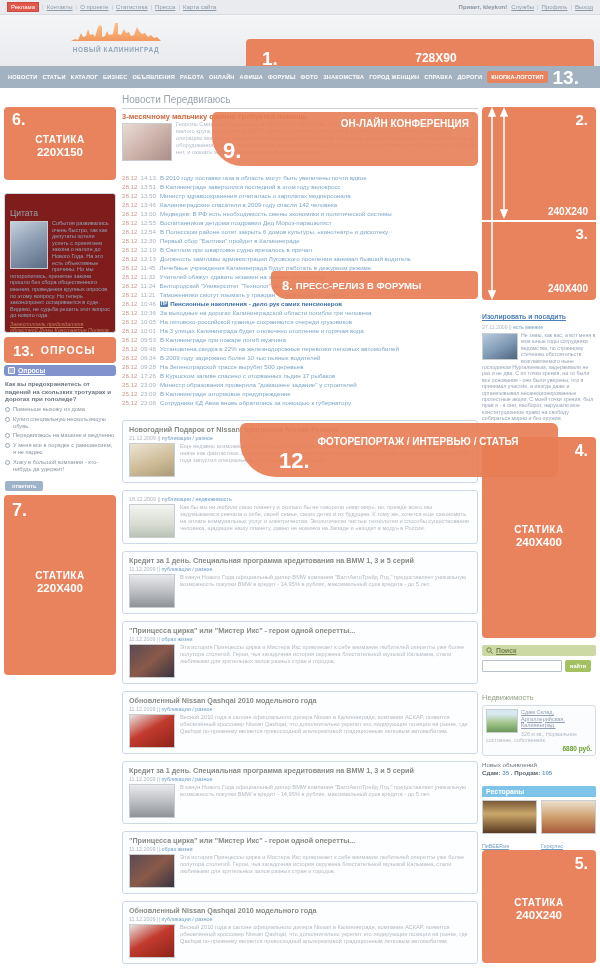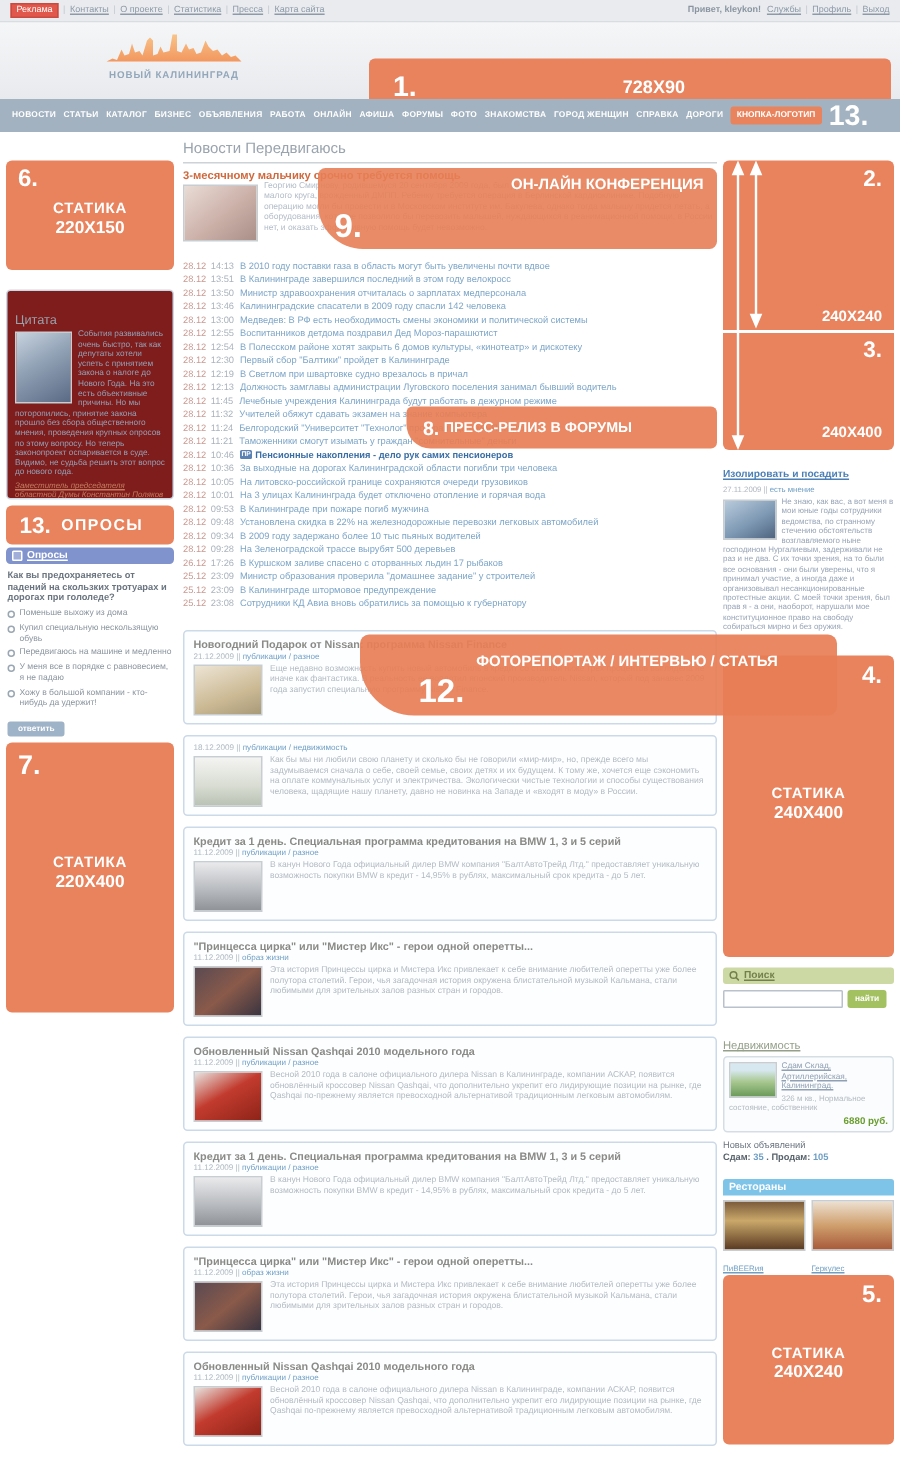--- a/index.html
+++ b/index.html
@@ -118,21 +118,21 @@
   .op-meta a{color:#6f9ec4;}
   .op-photo{float:left;width:36px;height:27px;margin:1px 3px 1px 0;border:1px solid #c8cdd2;background:linear-gradient(150deg,#b9cbdc,#7e99b4 55%,#4e637e);}
   .op-text{font-size:5.3px;line-height:6.4px;color:#97a4b6;}
   .search{position:absolute;left:482px;top:645px;width:114px;}
   .search-head{background:#cdd9a4;border-radius:2px;padding:2px 4px;display:flex;align-items:center;gap:3px;}
   .search-head a{font-size:6.8px;font-weight:bold;color:#73804d;text-decoration:underline;}
   .search-row{display:flex;gap:3px;margin-top:4px;}
   .sinput{width:80px;height:12px;border:1px solid #b9c2cc;border-radius:1px;font-size:6px;padding:0 2px;}
   .sbtn{background:#a3c161;color:#fff;font-size:5.6px;font-weight:bold;padding:2px 5px;border-radius:2px;text-decoration:none;line-height:8px;}
   .realty{position:absolute;left:482px;top:686px;width:114px;}
-  .re-head{font-size:7.5px;color:#95a08a;text-decoration:underline;display:inline-block;margin-bottom:3px;}
+  .re-head{font-size:7.5px;color:#95a08a;display:inline-block;margin-bottom:3px;}
   .re-card{border:1px solid #d5dde5;border-radius:3px;background:#fbfcfd;padding:3px;overflow:hidden;}
   .re-photo{float:left;width:32px;height:24px;border:1px solid #c8cdd2;margin-right:3px;background:linear-gradient(#d8e8f0 20%,#a8c890 55%,#6a9a5a);}
   .re-title{font-size:5.5px;line-height:6.5px;color:#8fa0b4;text-decoration:underline;}
   .re-details{font-size:5.3px;line-height:6.3px;color:#b2bac2;margin-top:2px;}
   .re-price{font-size:6.5px;font-weight:bold;color:#6a9e2f;text-align:right;margin-top:2px;}
   .re-new{font-size:6.2px;color:#6b7580;margin-top:5px;}
   .re-counts{font-size:6.2px;font-weight:bold;color:#5a646e;margin-top:1px;}
   .re-counts a{color:#6f9ec4;font-weight:bold;}
   .restaurants{position:absolute;left:482px;top:786px;width:114px;}
   .rest-head{background:#7ec3e8;color:#fff;font-size:7px;font-weight:bold;padding:2px 4px;border-radius:2px 2px 0 0;}

